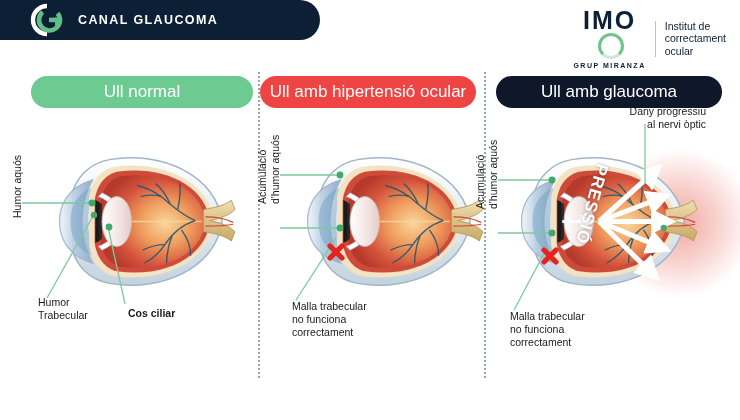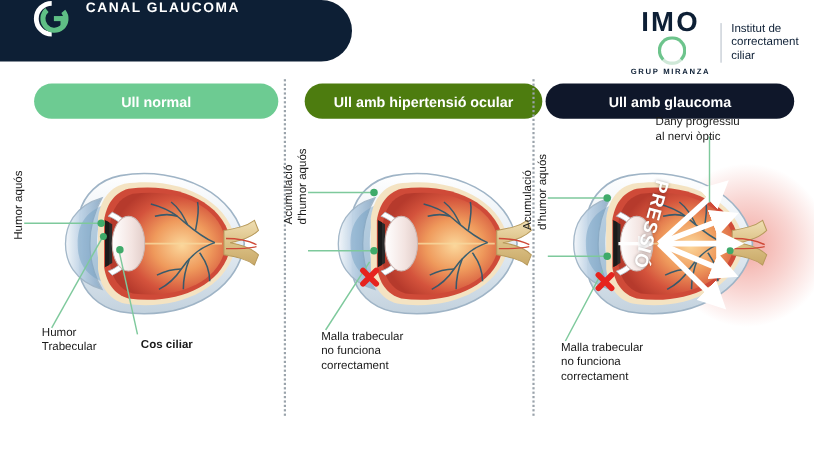--- a/index.html
+++ b/index.html
@@ -5,23 +5,23 @@
   html,body{margin:0;padding:0;}
   body{
     width:740px;height:420px;overflow:hidden;background:#ffffff;
     font-family:"Liberation Sans", sans-serif;
     position:relative;
   }
   #stage{position:relative;width:740px;height:420px;}
 
   
   .header-banner{
-    position:absolute;left:0;top:0;width:320px;height:56px;
+    position:absolute;left:0;top:0;width:320px;height:40px;
     background:#0d1f35;border-radius:0 28px 28px 0;
-    display:flex;align-items:flex-start;
+    display:flex;align-items:center;
   }
   .brand-logo{margin-left:30px;width:34px;height:34px;position:relative;}
   .brand-name{
     margin-left:14px;color:#ffffff;font-size:12.5px;letter-spacing:1.4px;
     font-weight:700;
   }
   .imo-block{
     position:absolute;right:14px;top:8px;display:flex;align-items:center;
   }
   .imo-left{display:flex;flex-direction:column;align-items:center;padding-right:9px;}
@@ -38,24 +38,24 @@
   }
   .imo-divider{width:1px;height:36px;background:#b9c2cc;}
   .imo-right{
     padding-left:9px;color:#0d1f35;font-size:10.5px;line-height:12.5px;
   }
 
   
   .pill{
     position:absolute;height:32px;border-radius:16px;
     display:flex;align-items:center;justify-content:center;
-    color:#fff;font-size:13px;font-weight:700;text-align:right;
+    color:#fff;font-size:17px;font-weight:400;text-align:right;
   }
   .pill-normal{left:31px;top:76px;width:222px;background:#6dcb92;}
-  .pill-hyper{left:277px;top:76px;width:216px;background:#4d7c0f;}
+  .pill-hyper{left:260px;top:76px;width:216px;background:#ef4444;}
   .pill-glauc{left:496px;top:76px;width:226px;background:#0f172a;}
 
   
   .vdivider{
     position:absolute;top:72px;width:0;height:306px;
     border-left:2px dotted #9aa3ab;
   }
   .vdiv-1{left:258px;}
   .vdiv-2{left:484px;}
 
@@ -117,21 +117,21 @@
       <div class="imo-mark">
         <span class="imo-letter">IMO</span>
         <span class="imo-ring"></span>
       </div>
       <div class="imo-sub">GRUP MIRANZA</div>
     </div>
     <div class="imo-divider"></div>
     <div class="imo-right">
       <div>Institut de</div>
       <div>correctament</div>
-      <div>ciliar</div>
+      <div>ocular</div>
     </div>
   </div>
 
   <div class="pill pill-normal">Ull normal</div>
   <div class="pill pill-hyper">Ull amb hipertensió ocular</div>
   <div class="pill pill-glauc">Ull amb glaucoma</div>
 
   <div class="vdivider vdiv-1"></div>
   <div class="vdivider vdiv-2"></div>
 
@@ -311,17 +311,17 @@
       <svg width="20" height="20" viewBox="0 0 20 20">
         <path d="M4 4 L16 16 M16 4 L4 16" stroke="#e6231e" stroke-width="5.2" stroke-linecap="round"></path>
       </svg>
     </div>
 
     <div class="lbl lbl-vert" style="left:16px;top:73px;">Acumulació
 d'humor aquós</div>
     <div class="lbl" style="left:26px;top:200px;">Malla trabecular
 no funciona
 correctament</div>
-    <div class="lbl" style="left:112px;top:-5px;width:110px;">Dany progressiu
+    <div class="lbl" style="left:112px;top:-5px;text-align:right;width:110px;">Dany progressiu
 al nervi òptic</div>
   </div>
 
 </div>
 
 </body></html>

